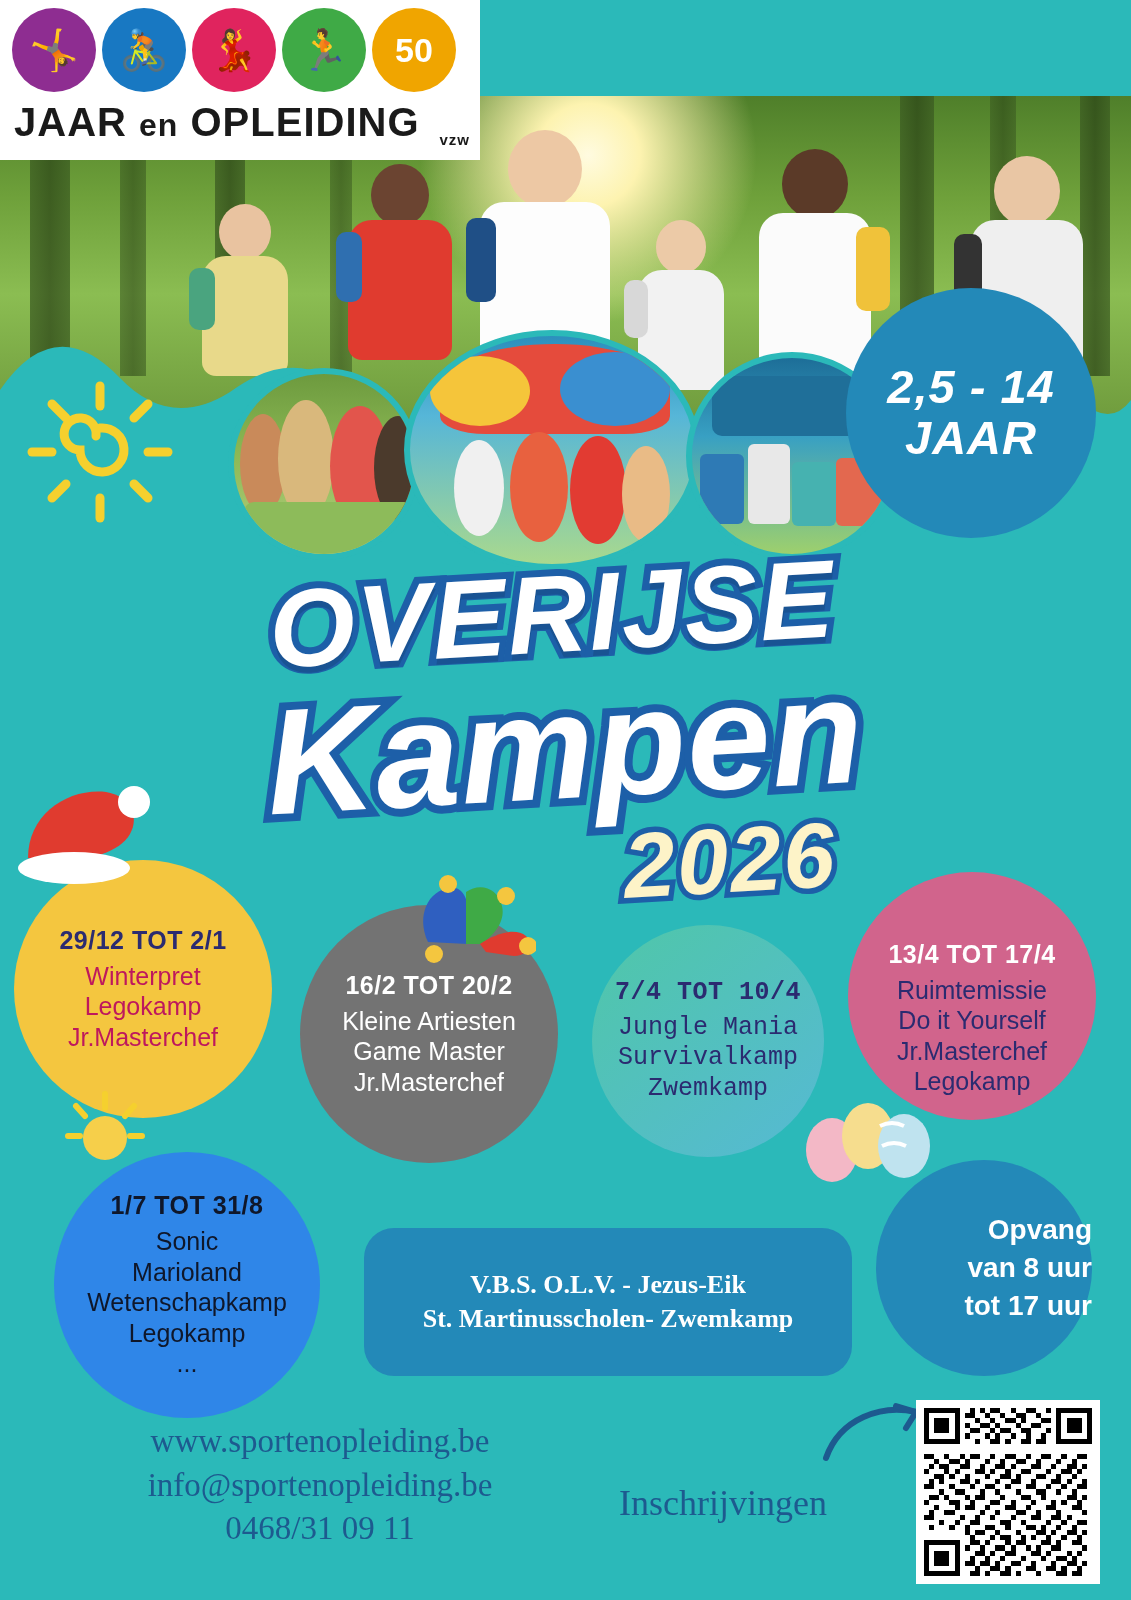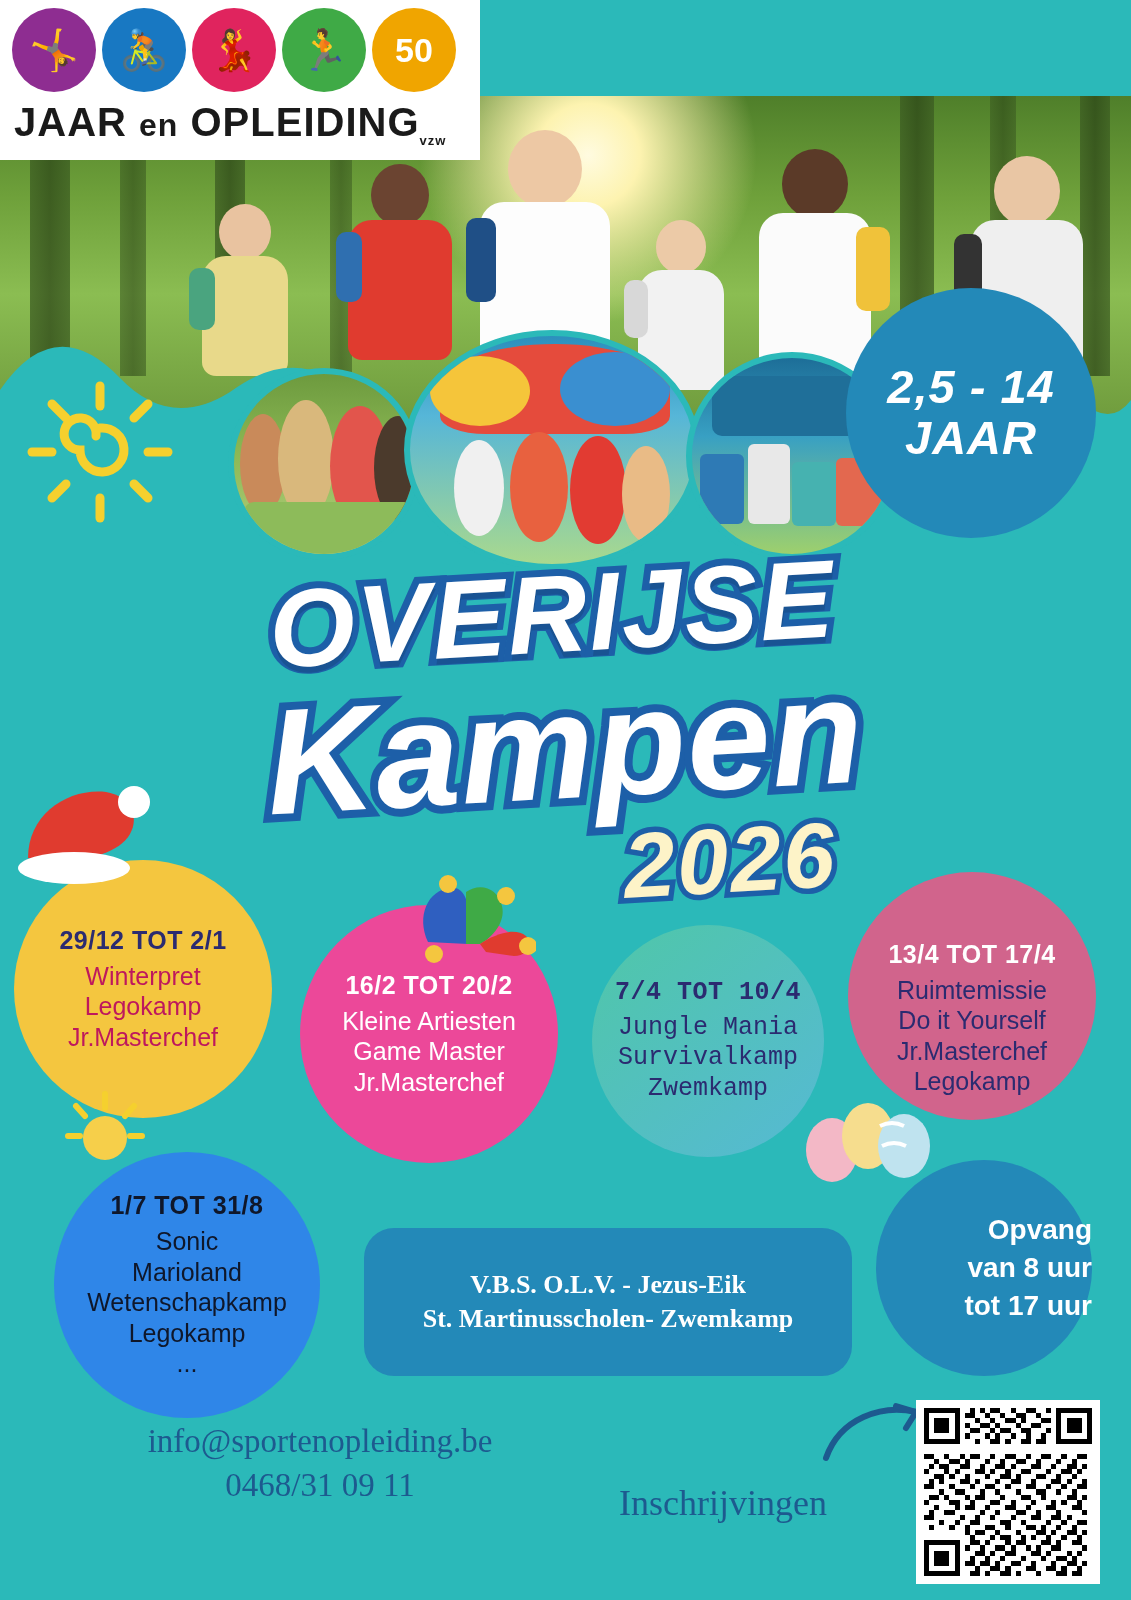--- a/index.html
+++ b/index.html
@@ -35,21 +35,21 @@
   .lc2 { background: #1878c2; }
   .lc3 { background: #e0245e; }
   .lc4 { background: #3faa46; }
   .lc5 { background: #f0a500; }
   .logo-text {
     position: absolute; left: 14px; top: 100px;
     font-size: 40px; font-weight: 700; letter-spacing: 1px;
     color: #1a1a1a; white-space: nowrap;
   }
   .logo-text .en { font-size: 32px; font-weight: 700; }
-  .logo-text .vzw { font-size: 13px; vertical-align: sub; }
+  .logo-text .vzw { font-size: 15px; vertical-align: sub; margin-left: 20px; }
 
   
   #photo-banner {
     position: absolute; left: 0; top: 96px;
     width: 1131px; height: 330px;
     overflow: hidden;
     z-index: 10;
     background:
       radial-gradient(circle at 52% 18%, #fffbe0 0%, #fdf3b0 8%, rgba(253,243,176,0) 26%),
       linear-gradient(to bottom, #4f7f2a 0%, #6ea03a 30%, #8bbd52 60%, #6e9a3c 100%);
@@ -154,21 +154,21 @@
     padding: 8px;
   }
   .period .ptitle {
     font-weight: 800; font-size: 25px; letter-spacing: .5px;
     margin-bottom: 6px; color: #2b2b70;
   }
   .period .pline {
     font-size: 25px; line-height: 1.22; color: #be185d; font-weight: 500;
   }
   #period-winter { left: 14px; top: 860px; width: 258px; height: 258px; background: #f4c63f; }
-  #period-krokus { left: 300px; top: 905px; width: 258px; height: 258px; background: #ec4899; }
+  #period-krokus { left: 300px; top: 905px; width: 258px; height: 258px; background: #737373; }
   #period-krokus .ptitle, #period-krokus .pline { color: #ffffff; }
   #period-paas1 { left: 592px; top: 925px; width: 232px; height: 232px;
     background: linear-gradient(140deg, #4fc7a8, #56b9d4); }
   #period-paas1 .ptitle, #period-paas1 .pline { color: #2b2b70; font-family: Liberation Mono, monospace; }
   #period-paas2 { left: 848px; top: 872px; width: 248px; height: 248px; background: #d1648c; }
   #period-paas2 .ptitle { color: #ffffff; margin-top: 44px; }
   #period-paas2 .pline { color: #2b2b70; }
   #period-zomer { left: 54px; top: 1152px; width: 266px; height: 266px; background: #2f86e8; }
   #period-zomer .ptitle, #period-zomer .pline { color: #0f172a; }
 
@@ -410,20 +410,21 @@
     <div>St. Martinusscholen- Zwemkamp</div>
   </div>
 
   <div id="opvang">
     <div>Opvang</div>
     <div>van 8 uur</div>
     <div>tot  17 uur</div>
   </div>
 
   <div id="footer-contact">
+    <div>www.sportenopleiding.be</div>
     <div>info@sportenopleiding.be</div>
     <div>0468/31 09 11</div>
   </div>
 
   <div id="inschrijvingen">Inschrijvingen</div>
 
   <svg id="arrow" viewBox="0 0 110 70">
     <path d="M6,58 C20,18 62,4 96,12" stroke="#1d5a8f" stroke-width="6" fill="none" stroke-linecap="round"></path>
     <path d="M96,12 L76,6 M96,12 L86,28" stroke="#1d5a8f" stroke-width="6" fill="none" stroke-linecap="round"></path>
   </svg>

